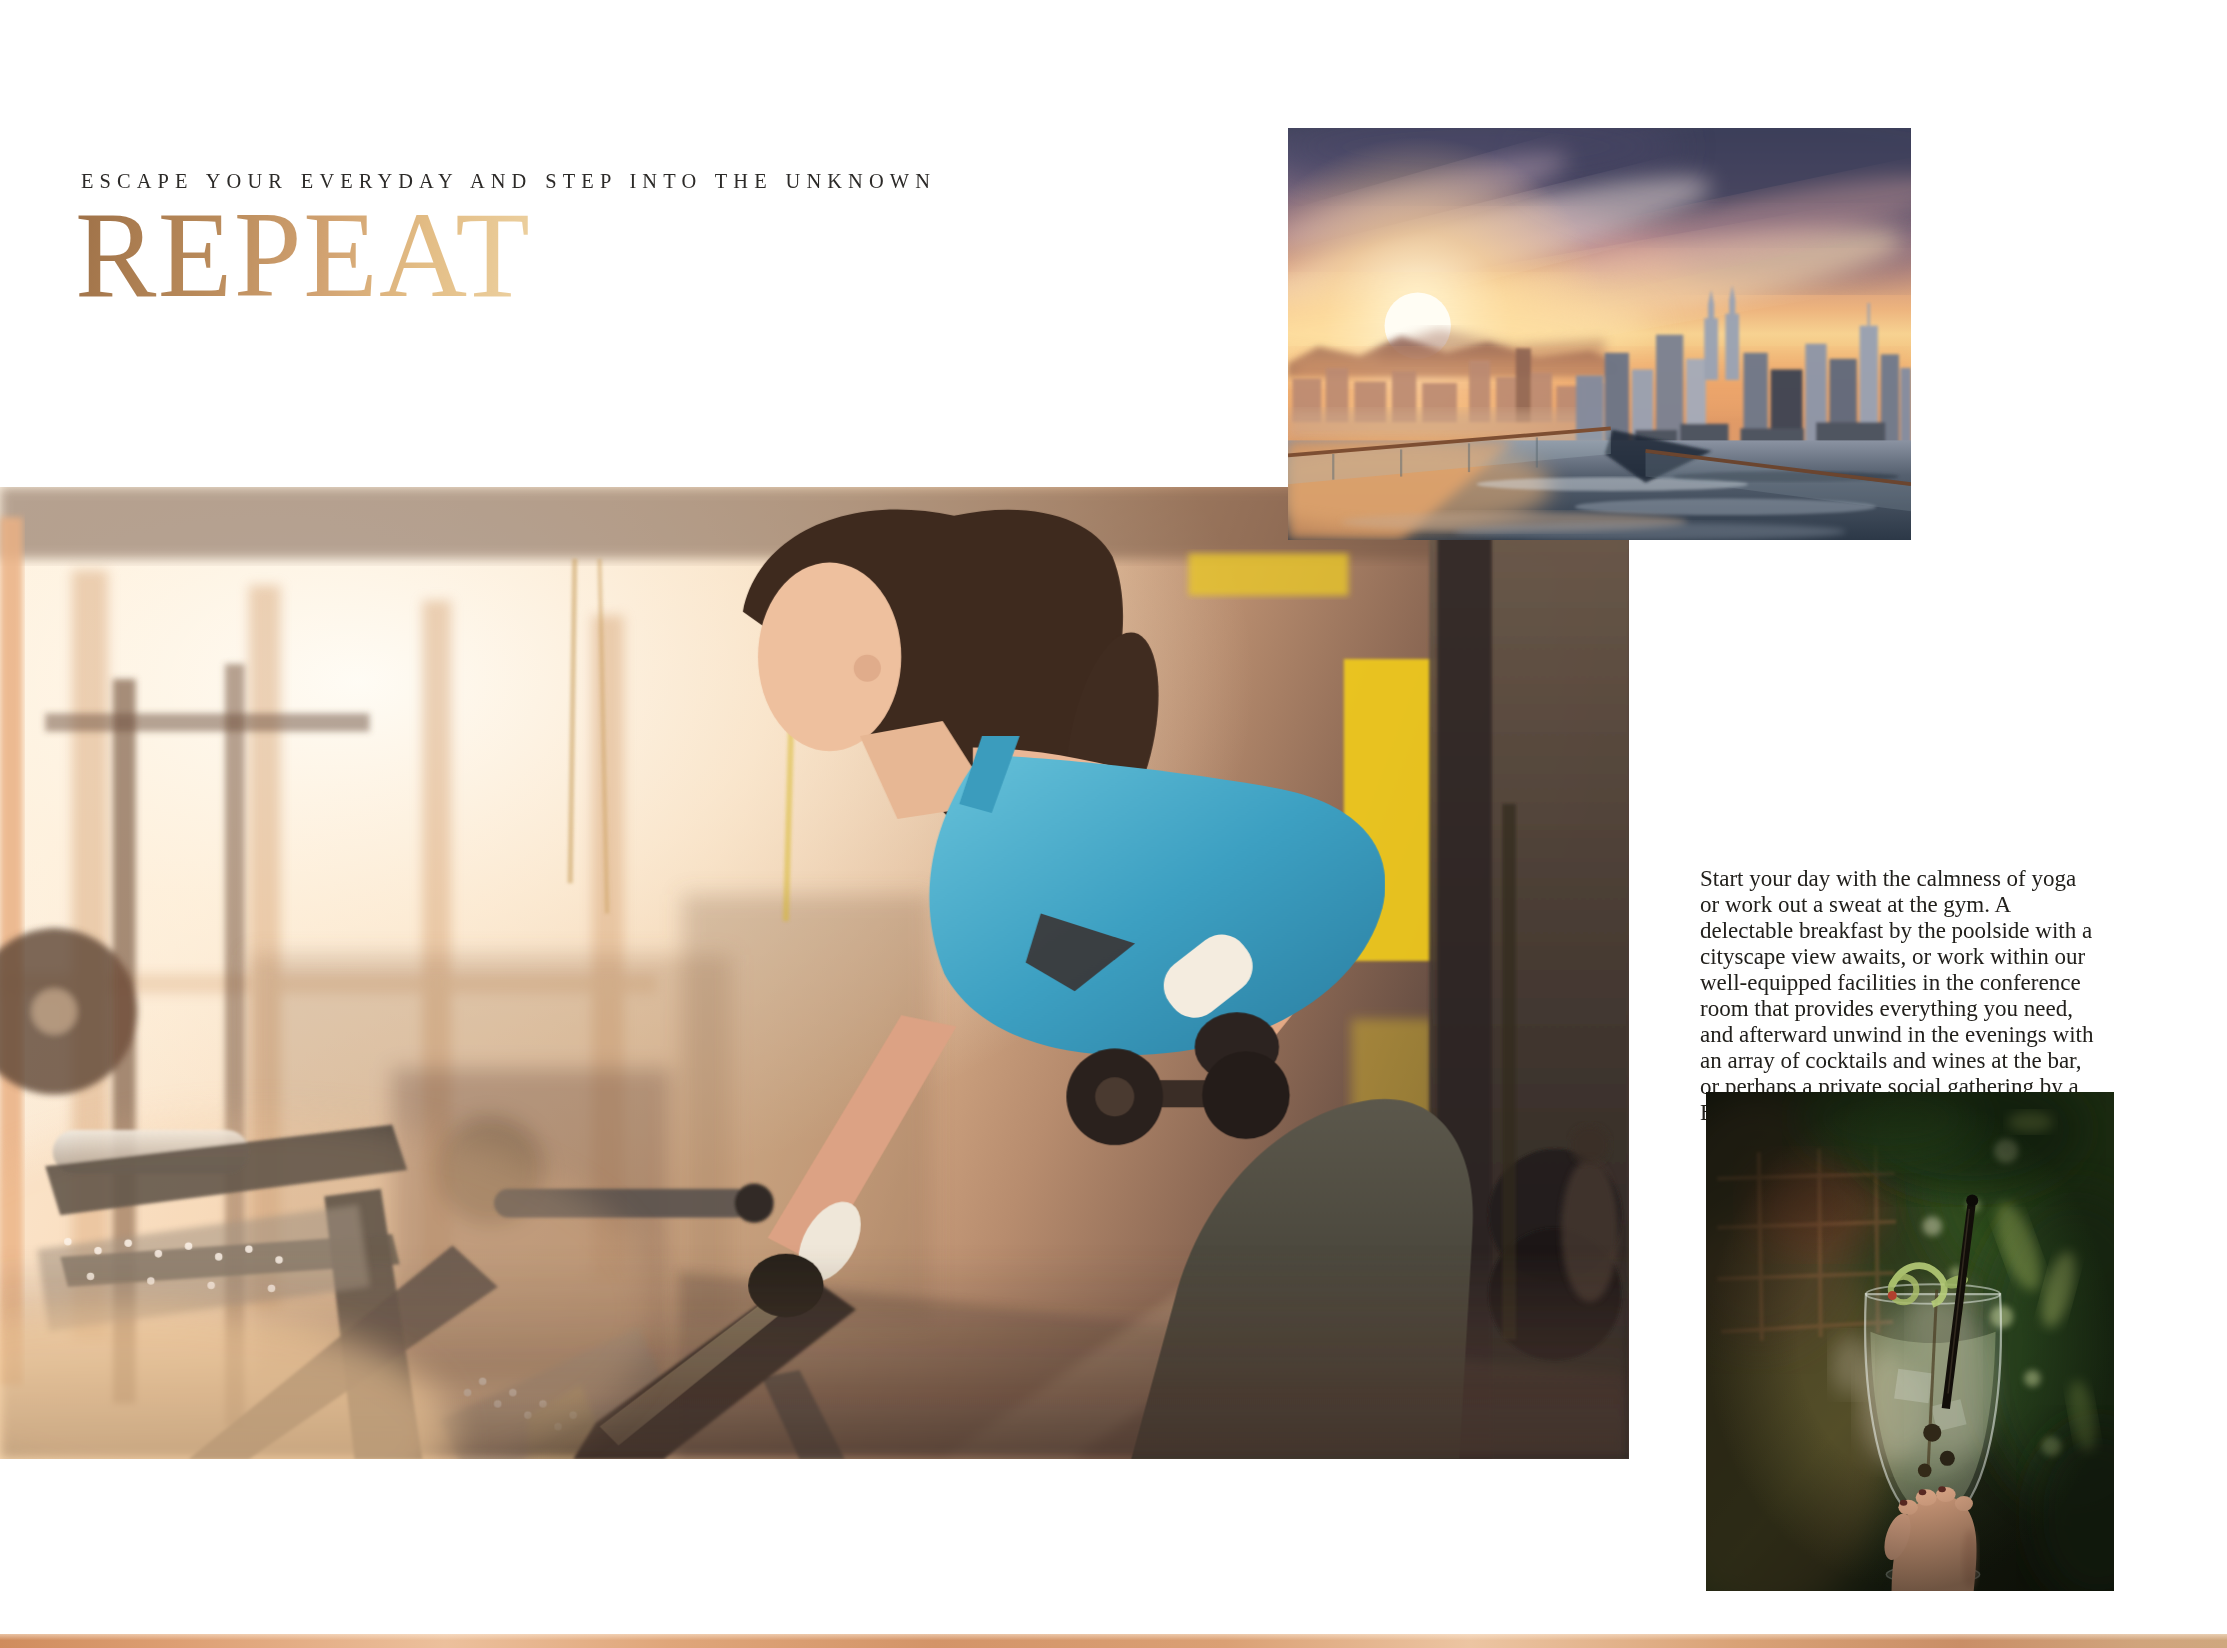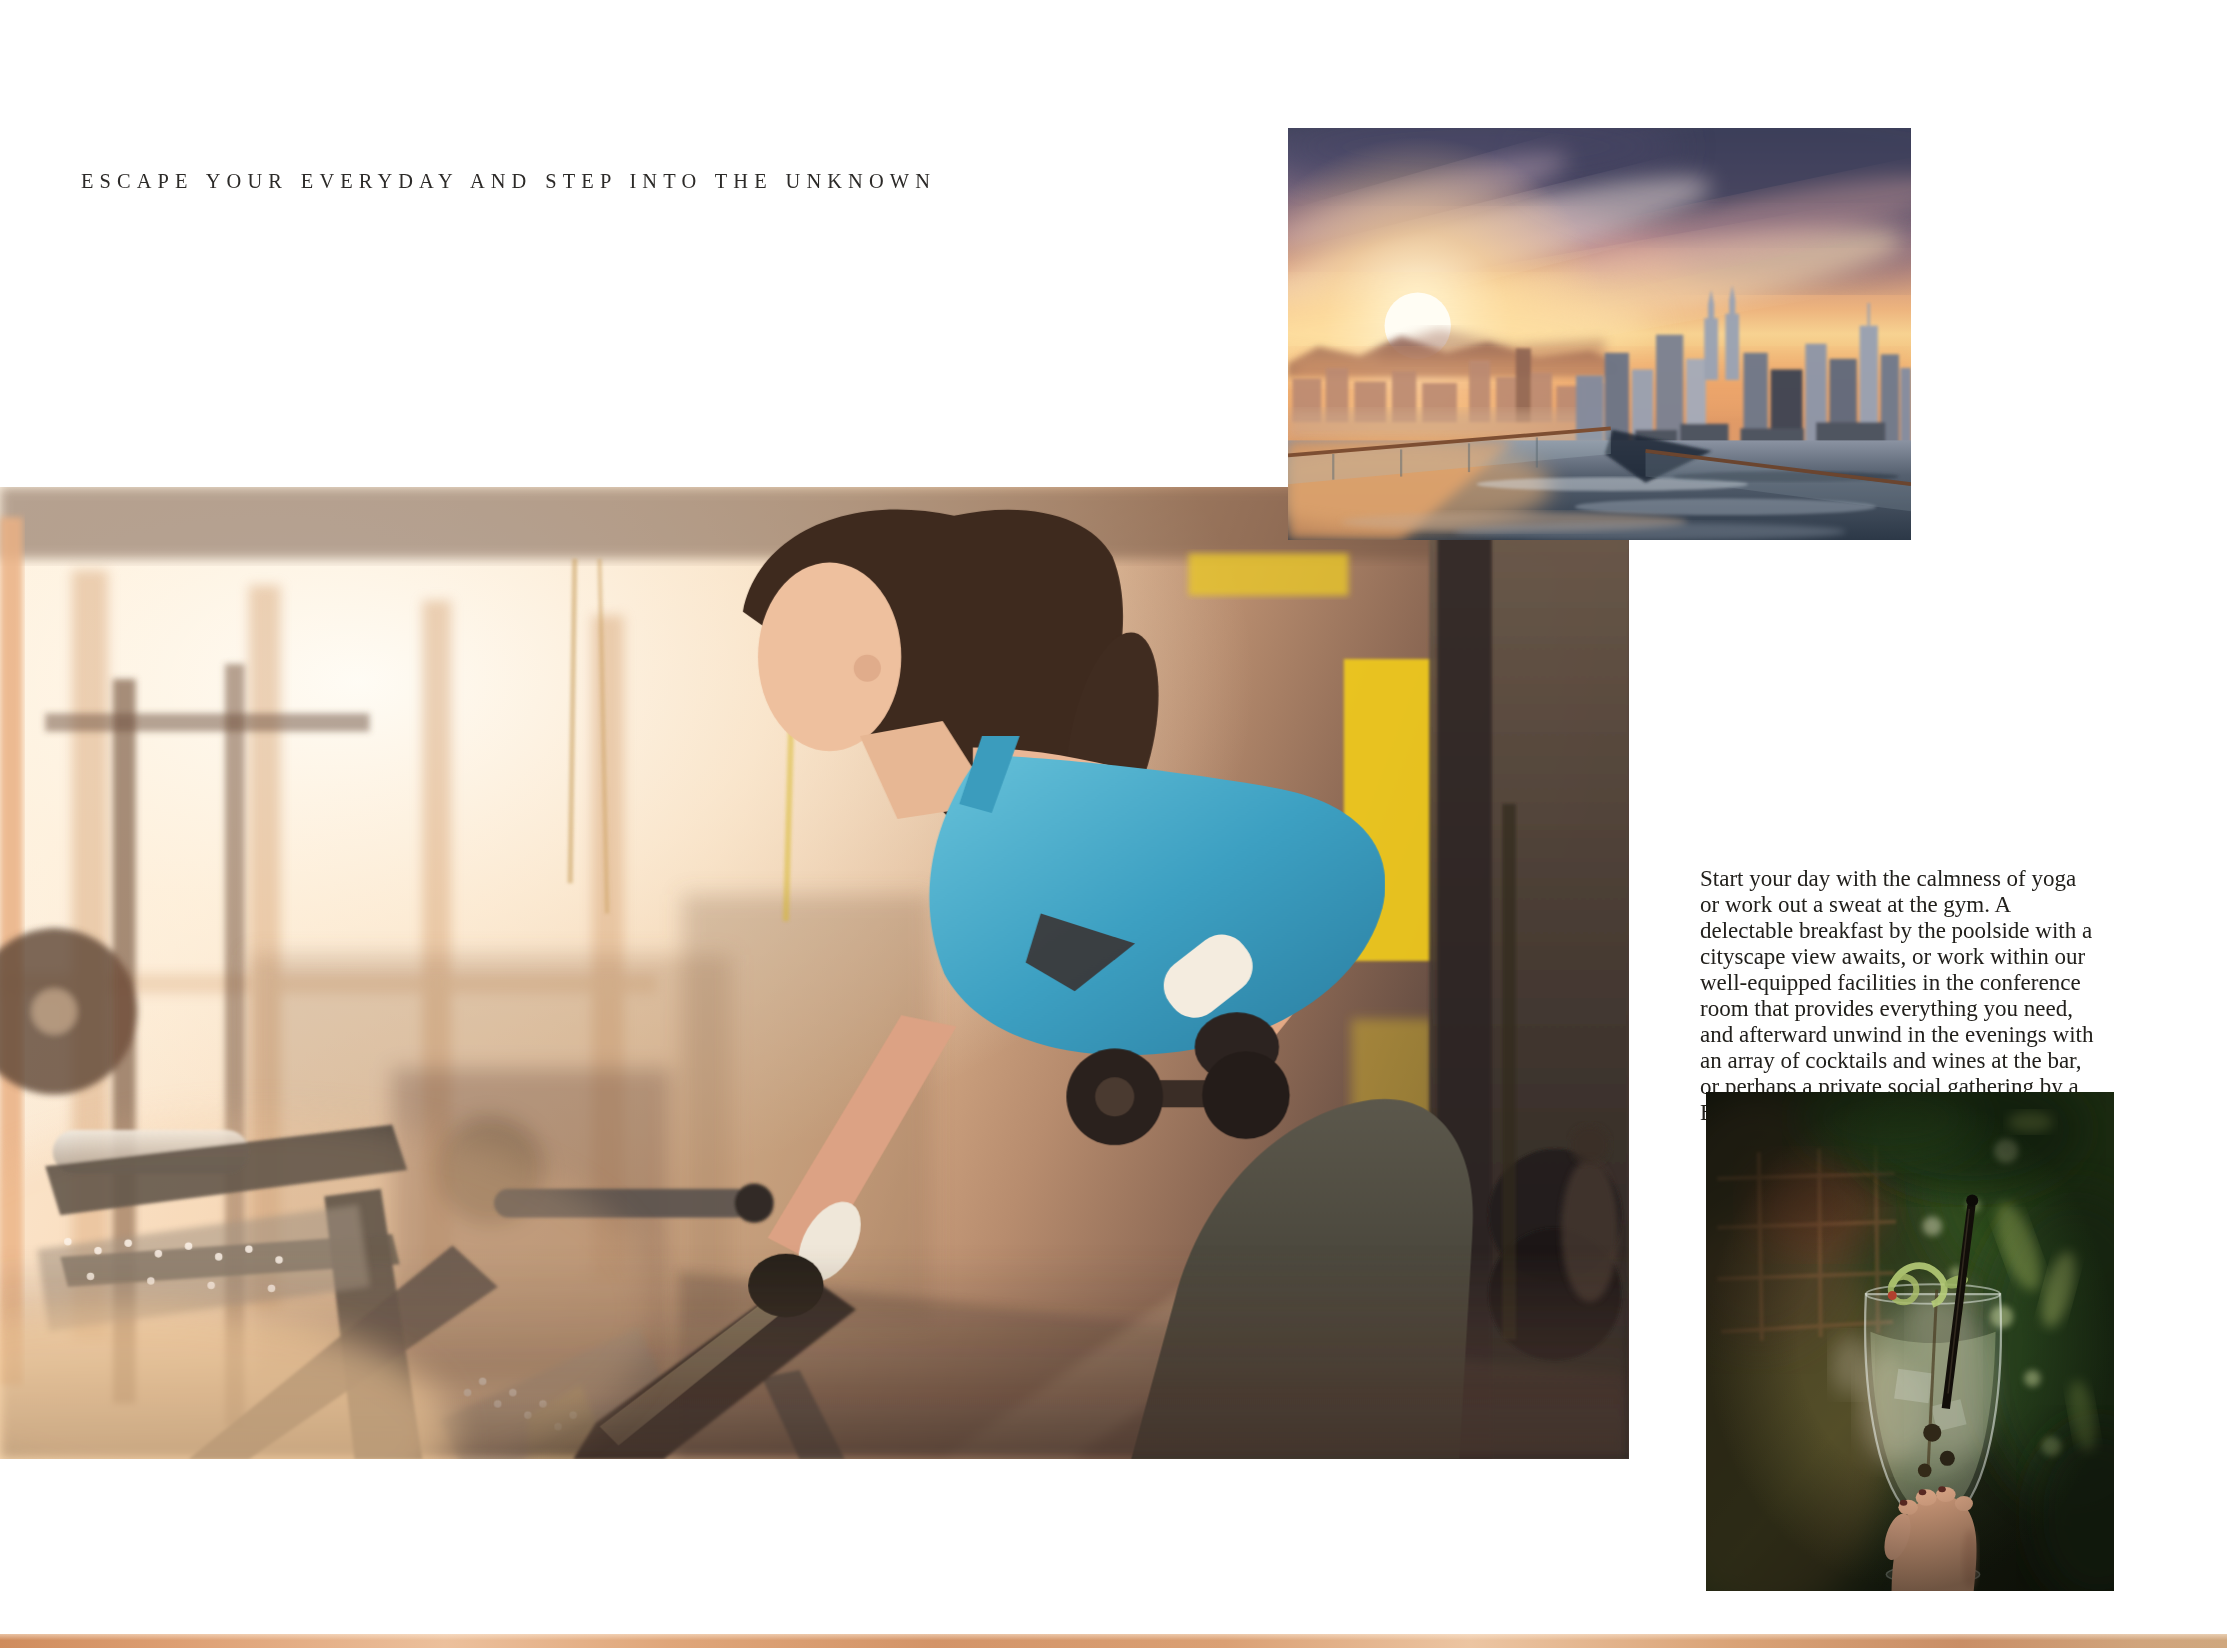--- a/index.html
+++ b/index.html
@@ -25,20 +25,21 @@
                         #daa074 55%,#ecc5a2 66%,#d9a276 78%,#c98e66 88%,#d0a47c 96%,#cfa77e 100%);}
 </style>
 </head>
 <body>
 
 <div class="page">
 
   <div class="eyebrow">ESCAPE YOUR EVERYDAY AND STEP INTO THE UNKNOWN</div>
 
   <div class="title">
+    <div>REPEAT</div>
   </div>
 
   <div class="photo photo-skyline" role="img" aria-label="Sunrise over a city skyline seen across a rooftop infinity pool">
     <svg viewBox="0 0 826 546" preserveAspectRatio="none">
       <defs>
         <linearGradient id="cSky" x1="0" y1="0" x2="0" y2="1">
           <stop offset="0" stop-color="#43465e"></stop>
             <stop offset="0.07" stop-color="#575370"></stop>
           <stop offset="0.16" stop-color="#7a667c"></stop>
             <stop offset="0.26" stop-color="#a67d85"></stop>

